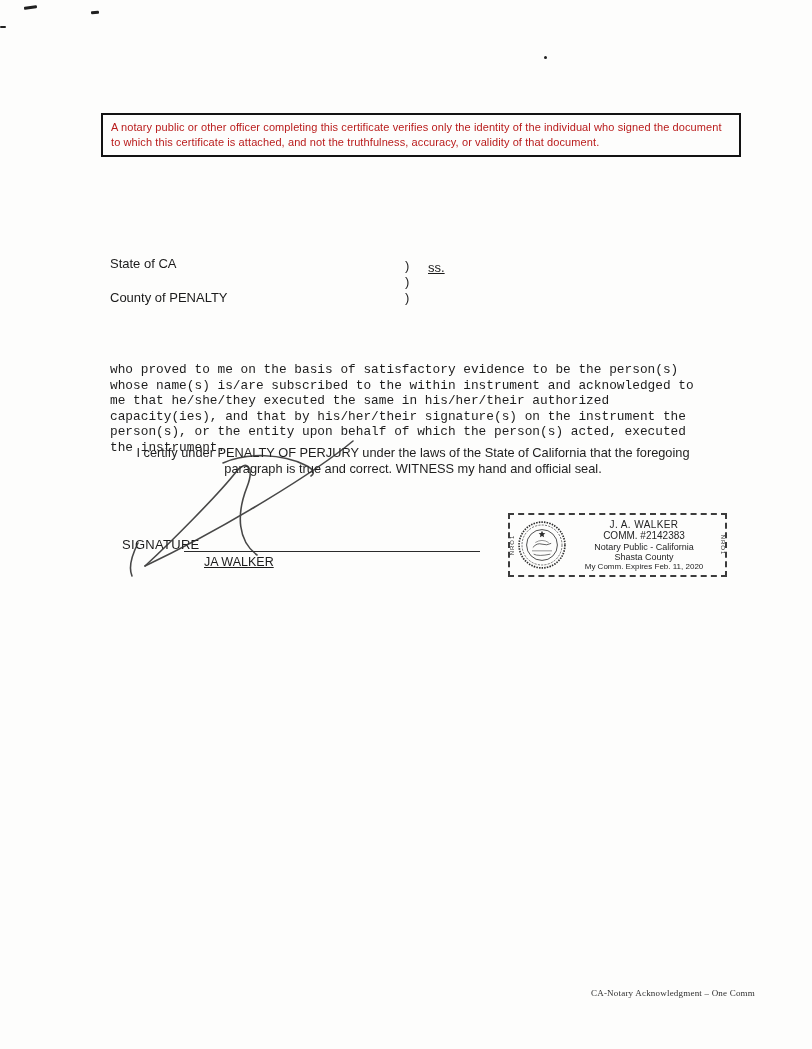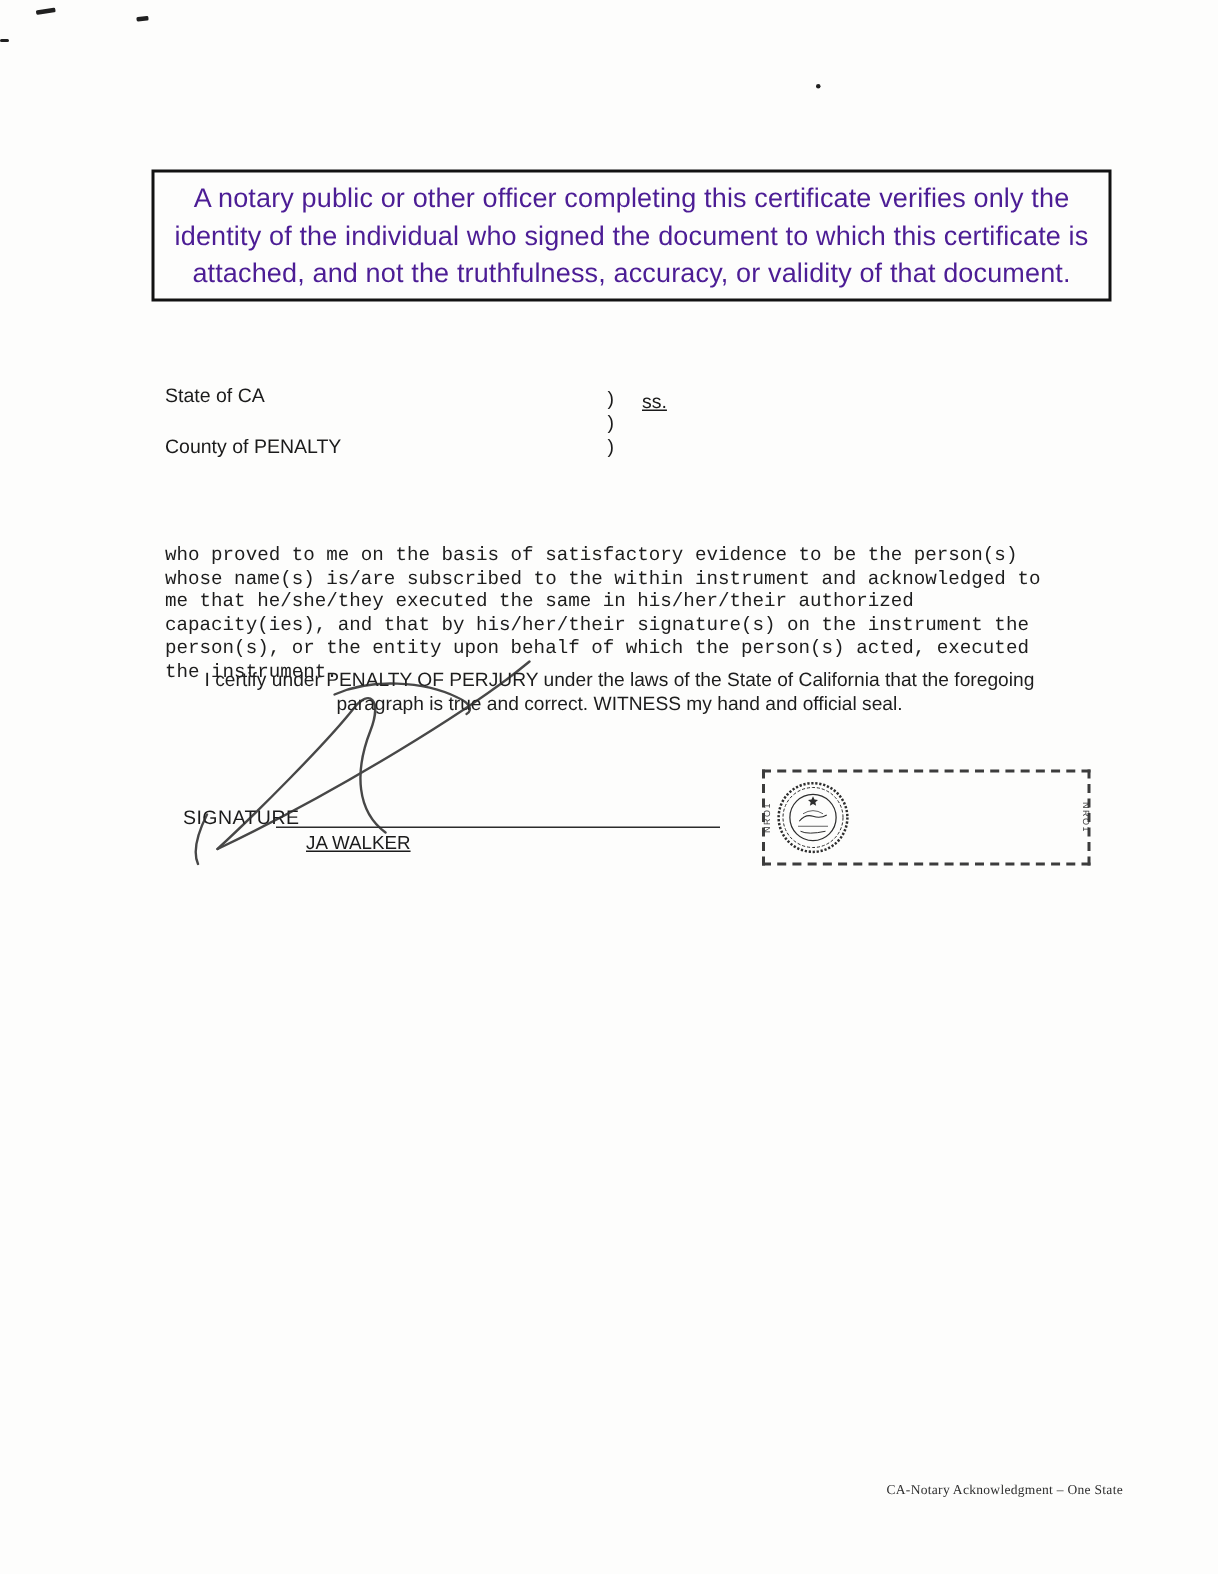--- a/index.html
+++ b/index.html
@@ -14,23 +14,22 @@
   .artifact { position:absolute; background:#202020; border-radius:1px; }
   .a1 { left:24px; top:6px;  width:13px; height:3px; transform:rotate(-8deg); }
   .a2 { left:91px; top:11px; width:8px;  height:3px; transform:rotate(-5deg); }
   .a3 { left:0;    top:26px; width:6px;  height:2px; }
   .a4 { left:544px; top:56px; width:3px; height:3px; border-radius:50%; }
 
   
   .disclaimer-box {
     position:absolute; left:101px; top:113px; width:620px;
     border:2px solid #121212; padding:5px 8px;
-    font-size:18px; line-height:1.38; letter-spacing:.1px; color:#4c1d95;
+    font-size:11px; line-height:1.38; letter-spacing:.1px; color:#b91c1c;
     box-sizing:content-box;
-    text-align:center;
   }
 
   
   .venue { position:absolute; left:110px; top:256px; width:440px; height:60px; font-size:13px; }
   .venue .state  { position:absolute; left:0;     top:0;text-align:center;  }
   .venue .county { position:absolute; left:0;     top:34px; }
   .venue .paren1 { position:absolute; left:295px; top:2px;  }
   .venue .paren2 { position:absolute; left:295px; top:18px; }
   .venue .paren3 { position:absolute; left:295px; top:34px; }
   .venue .ss     { position:absolute; left:318px; top:4px;text-decoration:underline; }
@@ -121,18 +120,25 @@
         <circle cx="30" cy="30" r="27.5" stroke-width="2" stroke-dasharray="1.8 1.4"></circle>
         <circle cx="30" cy="30" r="24" stroke-width="0.8" stroke-dasharray="2.5 1.5"></circle>
         <circle cx="30" cy="30" r="18.5" stroke-width="1"></circle>
         <path d="M19 33 q5 -6 11 -4 q6 2 11 -1" stroke-width="0.9"></path>
         <path d="M18 37 h24" stroke-width="0.6"></path>
         <path d="M20 41 q6 3 20 0" stroke-width="0.8"></path>
         <path d="M22 27 q8 -5 16 0" stroke-width="0.6"></path>
       </g>
       <path d="M30 13 l1.2 2.6 2.8 .3 -2.1 1.9 .6 2.8 -2.5 -1.5 -2.5 1.5 .6 -2.8 -2.1 -1.9 2.8 -.3 z" fill="#2e2e2e"></path>
     </svg>
+    <div class="stamp-lines">
+      <div class="sl1">J. A. WALKER</div>
+      <div class="sl2">COMM. #2142383</div>
+      <div class="sl3">Notary Public - California</div>
+      <div class="sl4">Shasta County</div>
+      <div class="sl5">My Comm. Expires Feb. 11, 2020</div>
+    </div>
     <div class="stamp-side right">NRO1</div>
   </div>
 
-  <div class="footer">CA-Notary Acknowledgment – One State</div>
+  <div class="footer">CA-Notary Acknowledgment – One Comm</div>
 
 </div>
 
 </body></html>

